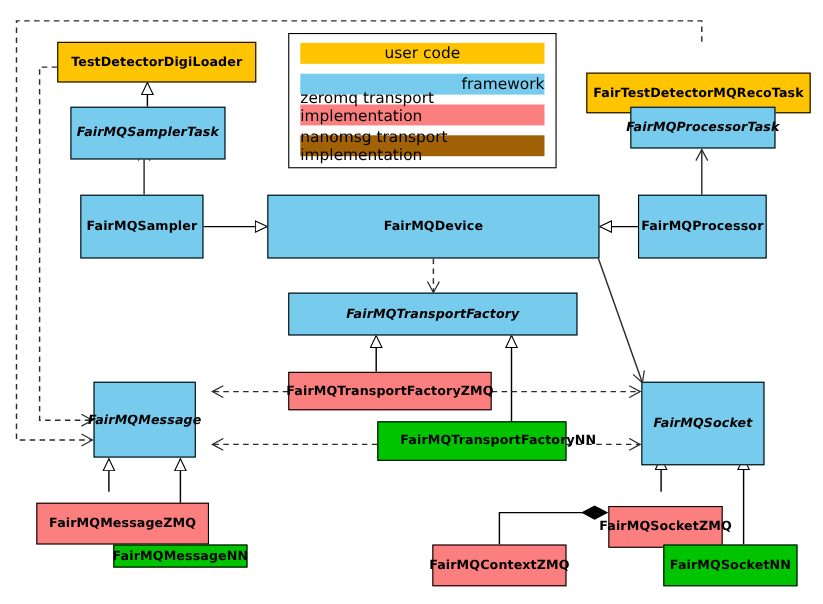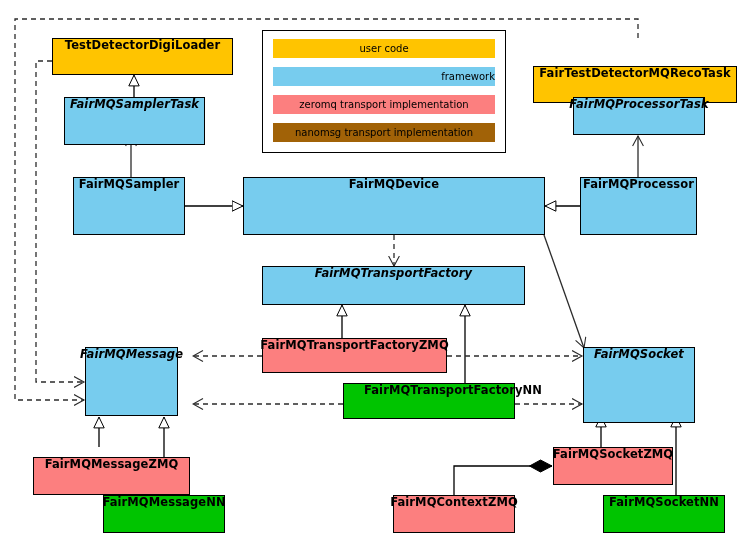--- a/index.html
+++ b/index.html
@@ -8,21 +8,21 @@
     width:748px;height:549px;
     background:#ffffff;
     font-family:"DejaVu Sans","Liberation Sans",sans-serif;
     overflow:hidden;
   }
   svg#wires{position:absolute;left:0;top:0;width:748px;height:549px;pointer-events:none;}
   .node{
     position:absolute;
     box-sizing:border-box;
     border:1px solid #000000;
-    display:flex;justify-content:center;
+    display:flex;align-items:center;justify-content:center;
     text-align:center;
     font-weight:bold;
     font-size:11.5px;
     color:#000000;
     line-height:1.15;
     letter-spacing:0.1px;
     z-index:3;
   }
   .c-user{background:#ffc400;}
   .c-framework{background:#77ccee;}
@@ -35,21 +35,21 @@
     box-sizing:border-box;
     background:#ffffff;
     border:1px solid #000000;
     z-index:4;
     padding:8px 10px;
   }
   .legend-row{
     height:19px;
     margin-bottom:9px;
     display:flex;align-items:center;justify-content:center;
-    font-size:10px;font-weight:normal;color:#000000;
+    font-size:14px;font-weight:normal;color:#000000;
   }
   .legend-row:last-child{margin-bottom:0;}
 </style>
 </head>
 <body>
 
 <div id="canvas">
 
   <svg id="wires" viewBox="0 0 748 549" xmlns="http://www.w3.org/2000/svg">
     <defs>
@@ -152,44 +152,44 @@
   </div>
 
   <div class="node c-framework abstract" style="left:583px;top:347px;width:112px;height:76px;">
     <span>FairMQSocket</span>
   </div>
 
   <div class="node c-zmq" style="left:33px;top:457px;width:157px;height:38px;">
     <span>FairMQMessageZMQ</span>
   </div>
 
-  <div class="node c-nn" style="left:103px;top:495px;width:122px;height:38px;">
+  <div class="node c-nn" style="left:103px;top:495px;width:122px;height:21px;">
     <span>FairMQMessageNN</span>
   </div>
 
-  <div class="node c-zmq" style="left:553px;top:447px;width:120px;height:38px;">
+  <div class="node c-zmq" style="left:553px;top:460px;width:104px;height:38px;">
     <span>FairMQSocketZMQ</span>
   </div>
 
   <div class="node c-zmq" style="left:393px;top:495px;width:122px;height:38px;">
     <span>FairMQContextZMQ</span>
   </div>
 
   <div class="node c-nn" style="left:603px;top:495px;width:122px;height:38px;">
     <span>FairMQSocketNN</span>
   </div>
 
   <div id="legend">
     <div class="legend-row" style="background:#ffc400;">
       <span>user code</span>
     </div>
     <div class="legend-row" style="background:#77ccee;justify-content:flex-end;">
       <span>framework</span>
     </div>
-    <div class="legend-row" style="background:#fc7f7f;">
+    <div class="legend-row" style="background:#fc7f7f;align-items:flex-end;">
       <span>zeromq transport implementation</span>
     </div>
     <div class="legend-row" style="background:#a16207;">
       <span>nanomsg transport implementation</span>
     </div>
   </div>
 
 </div>
 
 </body></html>

